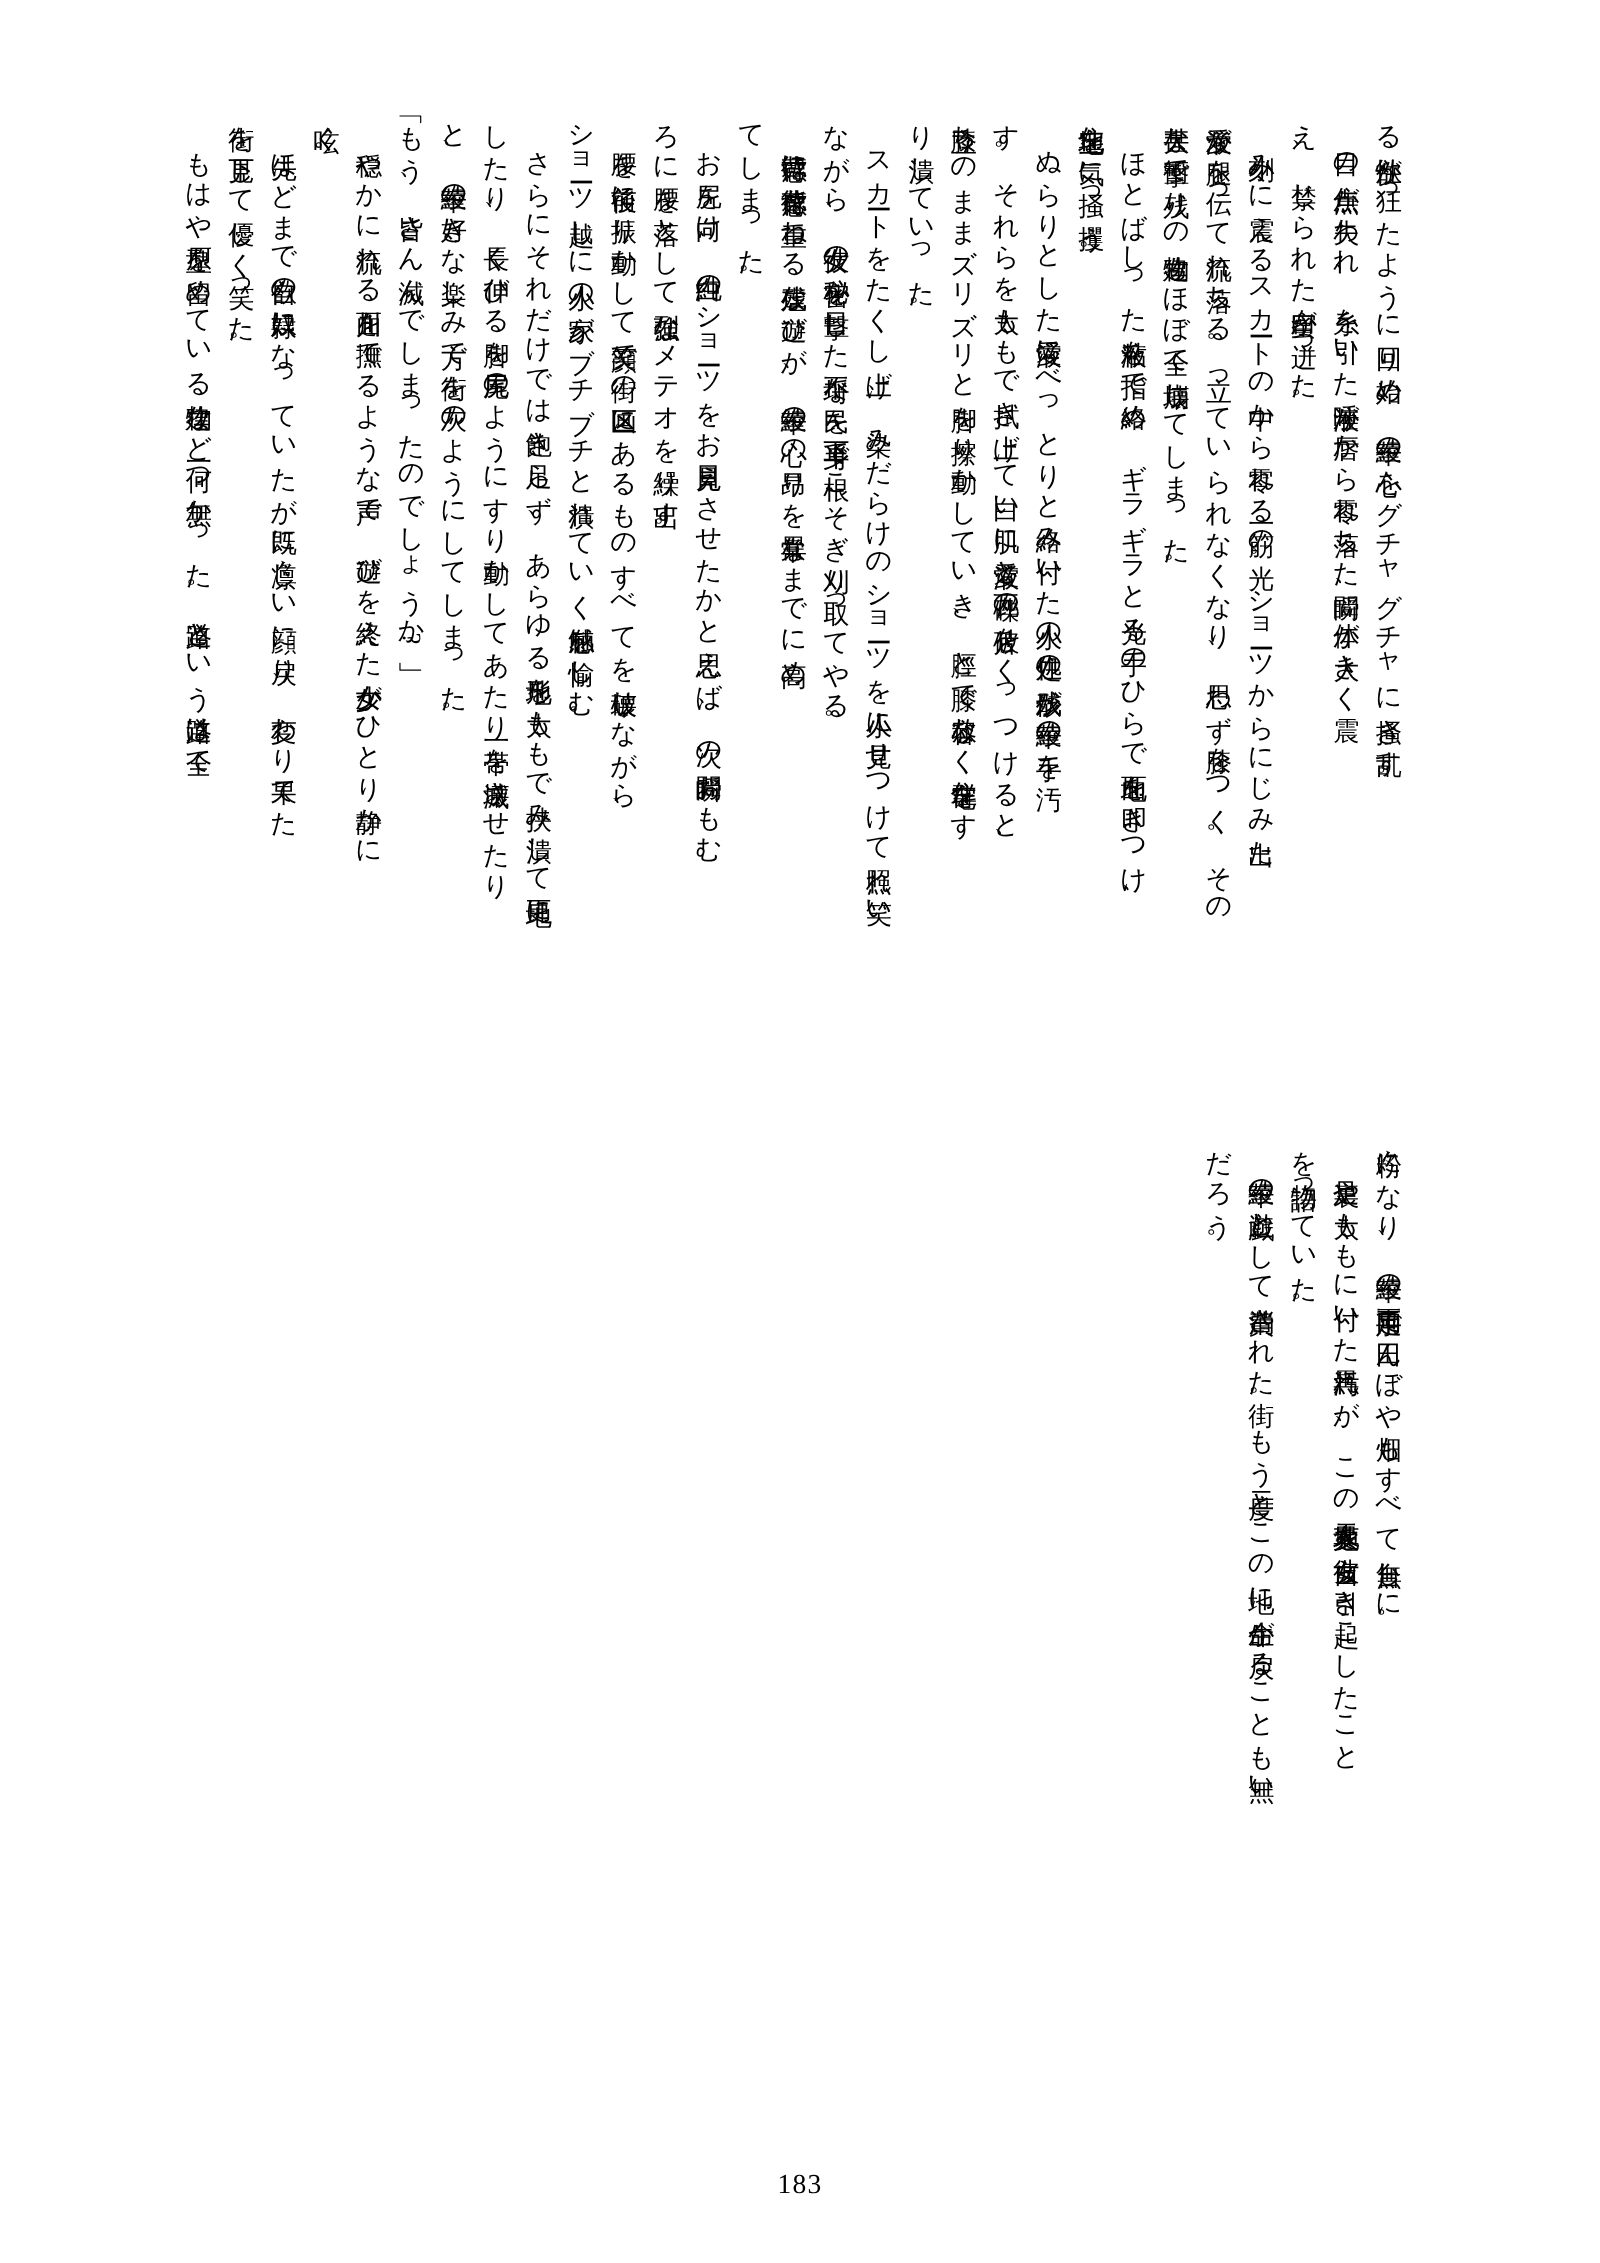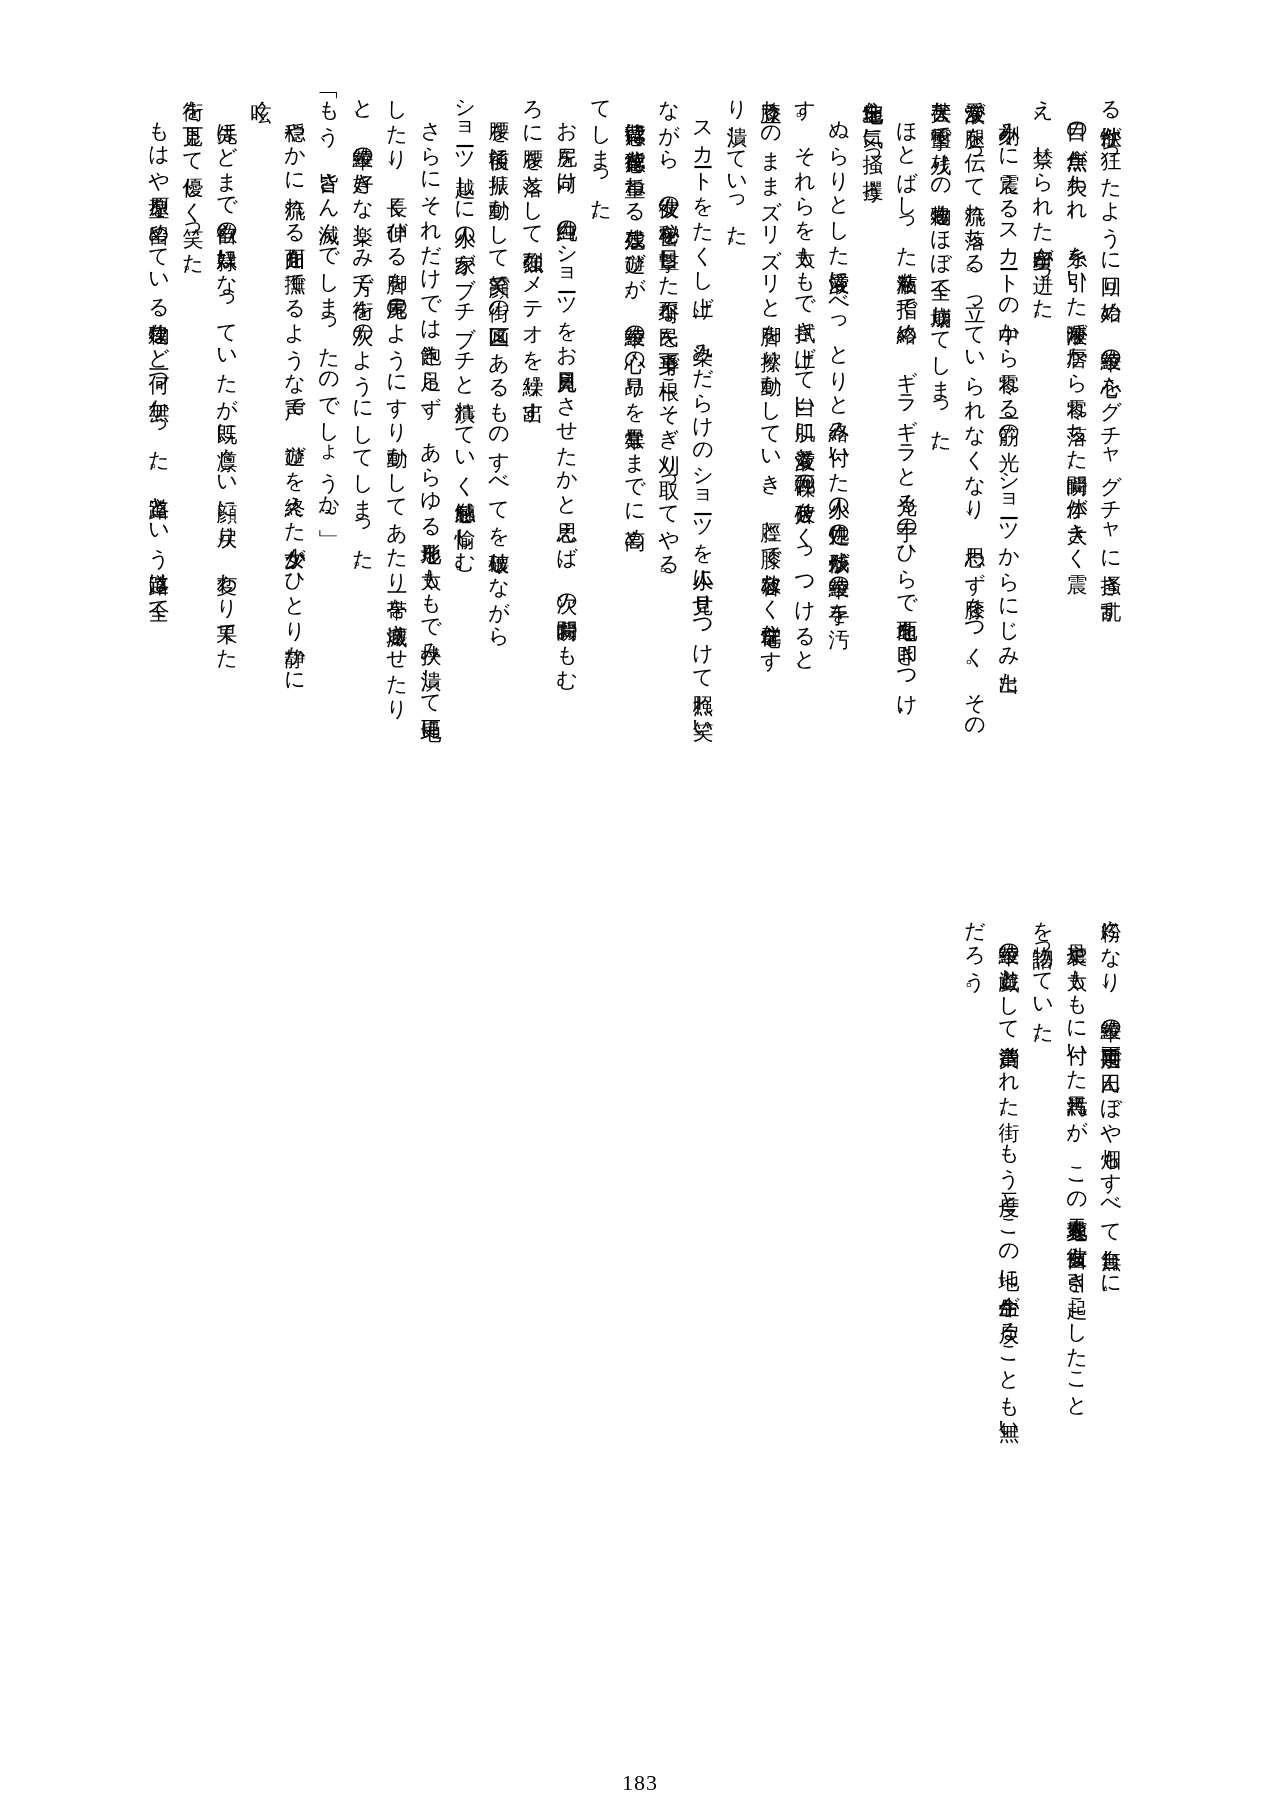--- a/index.html
+++ b/index.html
@@ -35,21 +35,20 @@
   }
   .folio {
     position: absolute;
     top: 1734px;
     left: 0;
     width: 100%;
     text-align: center;
     font-size: 22px;
     letter-spacing: 1px;
     font-family: "Liberation Serif", "DejaVu Serif", serif;
-    margin-top: 36px;
   }
 </style>
 </head>
 <body>
 
 <main class="page">
   <section class="dan dan-upper">
       <p class="vline">る性欲が狂ったように回り始め、綾華の心をグチャグチャに掻き乱す。</p>
       <p class="vline">　目の焦点が失われ、糸を引いた唾液が唇から零れ落ちた瞬間、体が大きく震</p>
       <p class="vline">え、禁じられた白蜜が迸った。</p>

